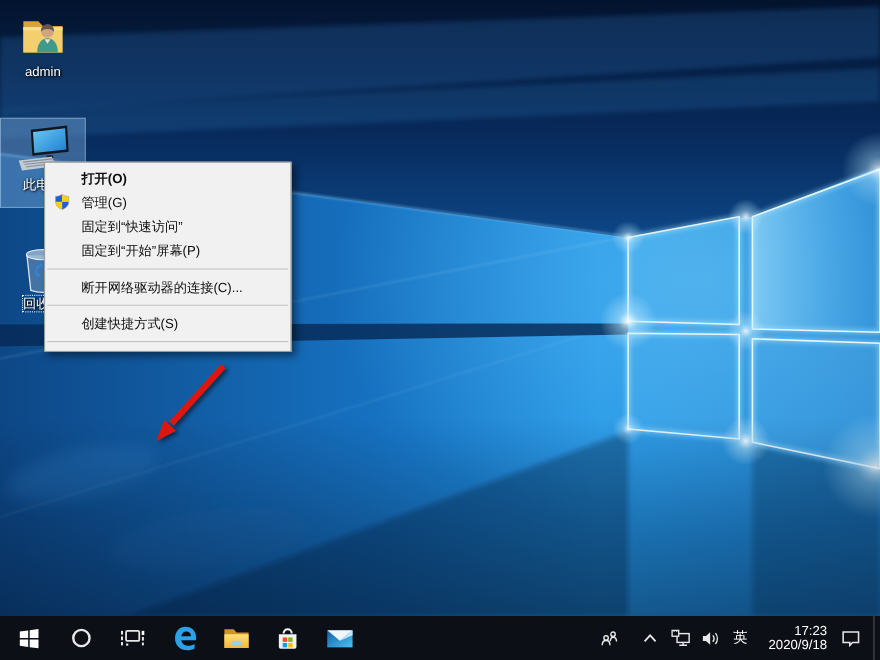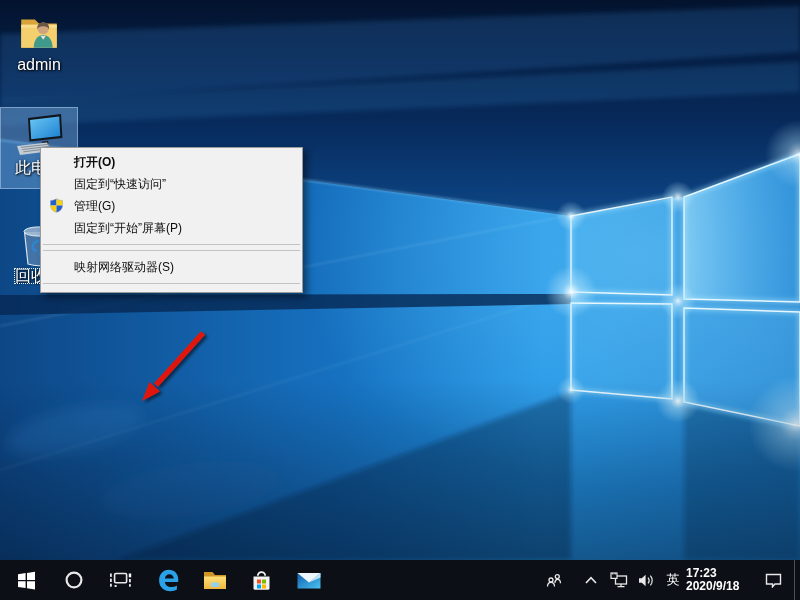--- a/index.html
+++ b/index.html
@@ -10,52 +10,52 @@
   }
   
   .desktop{position:absolute;left:0;top:0;width:800px;height:560px;background:#0d4786;overflow:hidden;}
   .wall{position:absolute;left:0;top:0;}
   
   .dicon{
     position:absolute;width:76px;display:flex;flex-direction:column;align-items:center;
     padding-top:4px;box-sizing:border-box;cursor:default;
   }
   .dicon .lbl{
-    margin-top:2px;color:#fff;font-size:16px;line-height:14px;text-align:center;
+    margin-top:2px;color:#fff;font-size:12px;line-height:14px;text-align:center;
     text-shadow:1px 1px 2px rgba(0,0,0,.95),0 0 3px rgba(0,0,0,.7);
   }
   .dicon.selected{
     background:rgba(125,175,225,.42);
     outline:1px solid rgba(185,215,248,.65);
   }
   .dicon.focus-label .lbl{outline:1px dotted rgba(255,255,255,.9);}
   
   .ctx{
-    position:absolute;left:40px;top:147px;width:263px;box-sizing:border-box;
+    position:absolute;left:40px;top:147px;width:225px;box-sizing:border-box;
     background:#f1f1f1;border:1px solid #9b9b9b;padding:3px 0;
     box-shadow:4px 4px 7px rgba(0,0,0,.45);z-index:10;
   }
   .mi{position:relative;height:22px;display:flex;align-items:center;padding-left:33px;
       font-size:12px;color:#0c0c0c;white-space:nowrap;}
   .mi.bold{font-weight:bold;}
   .mi .ic{position:absolute;left:8px;top:3px;width:15px;height:15px;line-height:0;}
   .msep{height:1px;background:#c2c2c2;margin:5px 2px;}
   
   .arrow-layer{position:absolute;left:116px;top:316px;z-index:15;pointer-events:none;}
   
   .taskbar{
     position:absolute;left:0;top:560px;width:800px;height:40px;background:#0c0f16;
     display:flex;align-items:center;z-index:30;
   }
   .tb-left{display:flex;align-items:center;height:40px;margin-left:3px;}
   .tb-btn{width:47px;height:40px;display:flex;align-items:center;justify-content:center;}
   .tray{margin-left:auto;display:flex;align-items:center;height:40px;}
   .tray-ic{height:40px;display:flex;align-items:center;justify-content:center;}
   .ime{width:26px;text-align:center;color:#fff;font-size:13px;}
-  .clock{width:66px;text-align:left;color:#fff;font-size:12px;line-height:13.5px;font-weight:bold;}
+  .clock{width:66px;text-align:right;color:#fff;font-size:12px;line-height:13.5px;}
   .show-desktop{width:6px;height:40px;border-left:1px solid rgba(255,255,255,.28);box-sizing:border-box;}
 </style>
 </head>
 <body>
 
 <div class="desktop">
 
   <svg class="wall" width="800" height="560" viewBox="0 0 800 560" preserveAspectRatio="none">
     <defs>
       <linearGradient id="gBase" x1="0" y1="0" x2="1" y2="0">
@@ -187,46 +187,49 @@
       <path d="M16.4 31.4 l4-1.6 -3.2-2.8z" fill="#2f86d0"></path>
     </svg>
     <span class="lbl">回收站</span>
   </div>
 
   <div class="ctx">
       <div class="mi bold">
         <span>打开(O)</span>
       </div>
       <div class="mi">
-        <span>固定到“快速访问”</span>
-      </div>
-      <div class="mi">
         <span class="ic"><svg width="15" height="15" viewBox="0 0 16 16">
             <defs>
               <clipPath id="shclip">
                 <path d="M8 .8C10 2.1 12.4 2.7 14.4 2.7V7.6C14.4 11.7 11.6 14.3 8 15.3 4.4 14.3 1.6 11.7 1.6 7.6V2.7C3.6 2.7 6 2.1 8 .8Z"></path>
               </clipPath>
             </defs>
             <g clip-path="url(#shclip)">
               <rect x="0" y="0" width="8" height="8" fill="#1f5fd0"></rect>
               <rect x="8" y="0" width="8" height="8" fill="#fbd10c"></rect>
               <rect x="0" y="8" width="8" height="8" fill="#fbd10c"></rect>
               <rect x="8" y="8" width="8" height="8" fill="#1f5fd0"></rect>
             </g>
             <path d="M8 .8C10 2.1 12.4 2.7 14.4 2.7V7.6C14.4 11.7 11.6 14.3 8 15.3 4.4 14.3 1.6 11.7 1.6 7.6V2.7C3.6 2.7 6 2.1 8 .8Z" fill="none" stroke="#8d9aab" stroke-width="0.5"></path>
           </svg></span>
         <span>管理(G)</span>
       </div>
       <div class="mi">
+        <span>固定到“快速访问”</span>
+      </div>
+      <div class="mi">
         <span>固定到“开始”屏幕(P)</span>
       </div>
       <div class="msep"></div>
+      <div class="mi">
+        <span>断开网络驱动器的连接(C)...</span>
+      </div>
       <div class="msep"></div>
       <div class="mi">
-        <span>映射网络驱动器(S)</span>
+        <span>创建快捷方式(S)</span>
       </div>
       <div class="msep"></div>
     </div>
 
   <div class="arrow-layer">
     <svg width="110" height="100" viewBox="0 0 110 100">
       <defs>
         <filter id="ash" x="-40%" y="-40%" width="180%" height="180%">
           <feDropShadow dx="2.6" dy="2" stdDeviation="1.8" flood-color="#000" flood-opacity="0.55"></feDropShadow>
         </filter>

